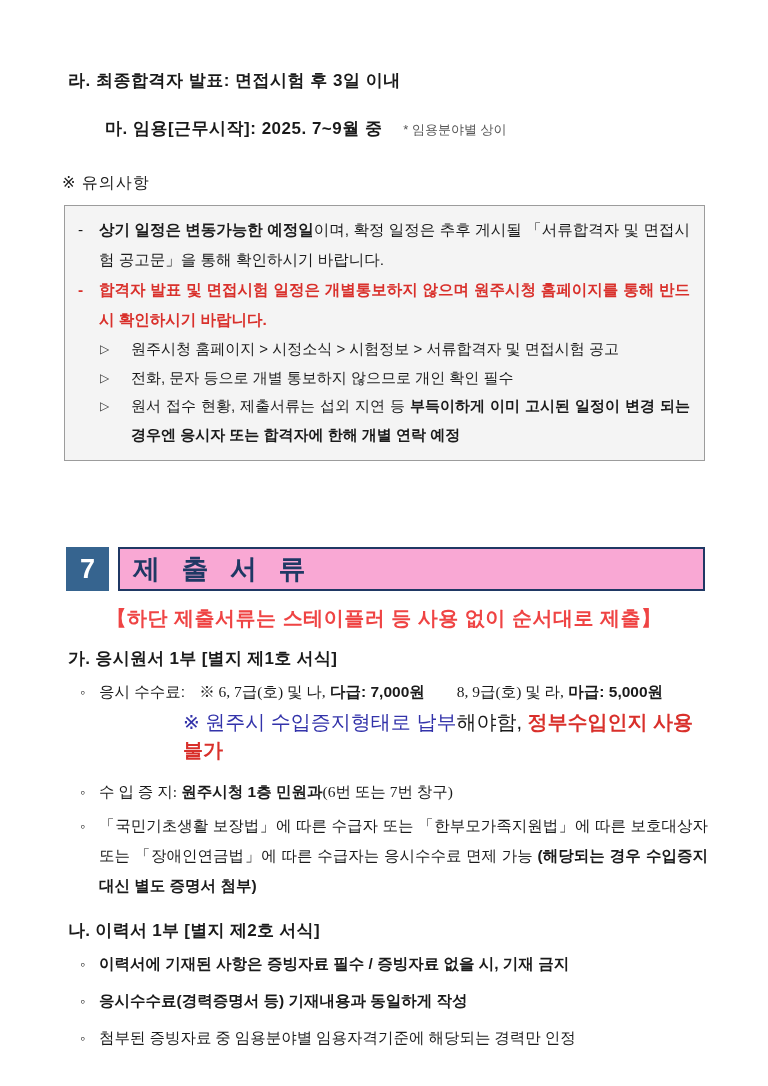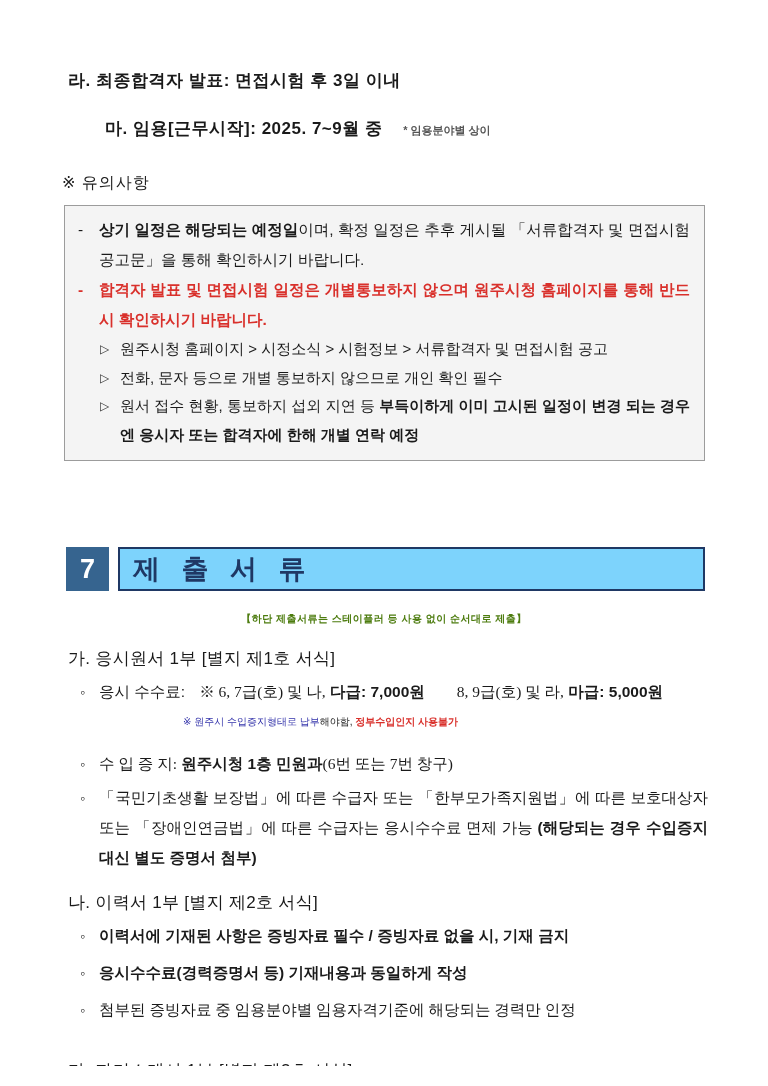--- a/index.html
+++ b/index.html
@@ -19,77 +19,77 @@
   .sched-ra {
     margin: 70px 60px 0 68px;
     font-size: 17px; font-weight: bold; letter-spacing: 0.5px;
     line-height: 22px;
   }
   .sched-ma {
     margin: 26px 60px 0 68px;
     font-size: 17px; line-height: 22px;
   }
   .sched-ma .main { font-weight: bold; letter-spacing: 0.5px; margin-left: 37px; }
-  .sched-ma .note { font-size: 11px; color: #555; margin-left: 16px; font-weight: bold; }
+  .sched-ma .note { font-size: 13px; color: #555; margin-left: 16px; font-weight: normal; }
 
   
   .notice-title { margin: 31px 0 6px 62px; font-size: 16px; line-height: 22px; color:#222; letter-spacing: 1px; }
 
   
   .notice-box {
     margin: 11px 63px 0 64px;
     background: #f4f4f4;
     border: 1px solid #9c9c9c;
     padding: 9px 14px 11px 13px;
     box-sizing: border-box;
   }
   .nb-item { display: flex; font-size: 15.5px; line-height: 30px; }
   .nb-item .marker { width: 21px; flex-shrink: 0; }
   .nb-item .txt { flex: 1; text-align: justify; }
   .nb-red { color: #d9302b; font-weight: bold; }
   .nb-sub { display: flex; font-size: 15px; line-height: 28.5px; margin-left: 22px; }
   .nb-sub .marker { width: 20px; flex-shrink: 0; font-size: 12px; color:#333; }
-  .nb-sub .txt { flex: 1; text-align: justify; }
+  .nb-sub .txt { flex: 1; text-align: justify; margin-left: 11px; }
 
   
   .sec-header { display: flex; align-items: stretch; margin: 86px 63px 0 66px; height: 44px; }
   .sec-num {
     width: 43px; height: 44px; background: #36648f; color: #fff;
     font-size: 27px; font-weight: bold;
     display: flex; align-items: center; justify-content: center;
     flex-shrink: 0;
   }
   .sec-title-box {
     flex: 1; margin-left: 9px; border: 2px solid #1f3864; box-sizing: border-box;
-    display: flex; align-items: center; padding-left: 13px; background: #7dd3fc;
+    display: flex; align-items: center; padding-left: 13px; background: #f9a8d4;
   }
   .sec-title {
     color: #1f3864; font-size: 27px; font-weight: bold; letter-spacing: 7px; line-height: 1;
     white-space: nowrap;
   }
 
   .red-notice {
     margin-top: 17px; text-align: center;
-    color: #4d7c0f; font-weight: bold; font-size: 10px; line-height: 21px; letter-spacing: 0.5px;
+    color: #ef4444; font-weight: bold; font-size: 20px; line-height: 21px; letter-spacing: 0.5px;
   }
 
   
   .doc-heading {
     margin: 19px 60px 0 68px;
-    font-size: 17px; font-weight: normal; line-height: 22px; letter-spacing: 0.3px;
+    font-size: 17px; font-weight: bold; line-height: 22px; letter-spacing: 0.3px;
   }
 
   
   .b-line { display: flex; margin: 7px 60px 0 80px; font-size: 15.5px; line-height: 30px; }
   .b-line .marker { width: 19px; flex-shrink: 0; font-size: 14px; }
   .b-line .txt { flex: 1; }
   .b-line .gap { display:inline-block; width: 14px; }
   .b-line .gap-wide { display:inline-block; width: 32px; }
 
-  .pay-line { margin: 1px 60px 0 183px; font-size: 10px; line-height: 28px; }
+  .pay-line { margin: 1px 60px 0 183px; font-size: 20px; line-height: 28px; }
   .pay-blue { color: #3333aa; }
   .pay-red { color: #d9302b; font-weight: bold; }
 
   .justify .txt { text-align: justify; }
 
   .na-bold { font-weight: bold; }
 
   .da-heading { margin-top: 35px; }
 </style>
 </head>
@@ -103,37 +103,37 @@
   <div class="sched-ma">
     <span class="main">마. 임용[근무시작]: 2025. 7~9월 중</span>
     <span class="note">* 임용분야별 상이</span>
   </div>
 
   <div class="notice-title">※ 유의사항</div>
 
   <div class="notice-box">
     <div class="nb-item">
       <span class="marker">-</span>
-      <span class="txt"><span class="bold">상기 일정은 해당되는 예정일</span><span>이며, 확정 일정은 추후 게시될 「서류합격자 및 면접시험 공고문」을 통해 확인하시기 바랍니다.</span></span>
+      <span class="txt"><span class="bold">상기 일정은 변동가능한 예정일</span><span>이며, 확정 일정은 추후 게시될 「서류합격자 및 면접시험 공고문」을 통해 확인하시기 바랍니다.</span></span>
     </div>
     <div class="nb-item nb-red">
       <span class="marker">-</span>
       <span class="txt">합격자 발표 및 면접시험 일정은 개별통보하지 않으며 원주시청 홈페이지를 통해 반드시 확인하시기 바랍니다.</span>
     </div>
     <div class="nb-sub">
       <span class="marker">▷</span>
       <span class="txt">원주시청 홈페이지 &gt; 시정소식 &gt; 시험정보 &gt; 서류합격자 및 면접시험 공고</span>
     </div>
     <div class="nb-sub">
       <span class="marker">▷</span>
       <span class="txt">전화, 문자 등으로 개별 통보하지 않으므로 개인 확인 필수</span>
     </div>
     <div class="nb-sub">
       <span class="marker">▷</span>
-      <span class="txt"><span>원서 접수 현황, 통보하지 섭외 지연 등 </span><span class="bold">부득이하게 이미 고시된 일정이 변경 되는 경우엔 응시자 또는 합격자에 한해 개별 연락 예정</span></span>
+      <span class="txt"><span>원서 접수 현황, 제출서류는 섭외 지연 등 </span><span class="bold">부득이하게 이미 고시된 일정이 변경 되는 경우엔 응시자 또는 합격자에 한해 개별 연락 예정</span></span>
     </div>
   </div>
 
   <div class="sec-header">
     <div class="sec-num">7</div>
     <div class="sec-title-box">
       <span class="sec-title">제 출 서 류</span>
     </div>
   </div>
 

